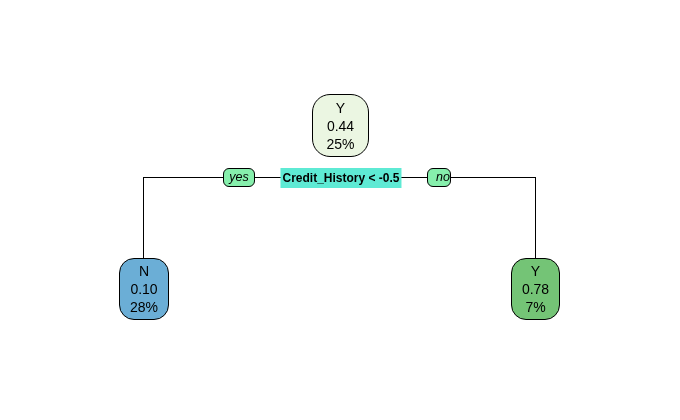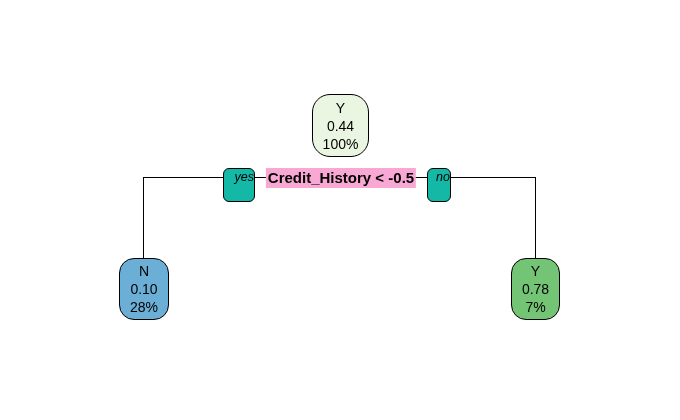--- a/index.html
+++ b/index.html
@@ -59,60 +59,60 @@
     left: 511px; top: 258px;
     width: 49px; height: 62px;
     border-radius: 15px;
   }
   .node span { display: block; }
 
   
   .branch-badge {
     position: absolute;
     top: 168px;
-    height: 34px;
+    height: 19px;
     box-sizing: border-box;
-    background: #14b8a6;
+    background: #86efac;
     border: 1px solid #000000;
     border-radius: 6px;
     font-size: 12.5px;
     font-style: italic;
     line-height: 17px;
-    text-align: right;
+    text-align: center;
     z-index: 3;
   }
   #badge-yes { left: 223px; width: 32px; }
   #badge-no  { left: 427px; width: 24px; padding-left: 8px; }
   #split-label {
     position: absolute;
     left: 341px; top: 168px;
     transform: translateX(-50%);
     height: 20px;
     line-height: 20px;
     padding: 0 2px;
-    background: #f9a8d4;
-    font-size: 15px;
+    background: #5eead4;
+    font-size: 12px;
     font-weight: bold;
     white-space: nowrap;
     z-index: 3;
   }
 </style>
 </head>
 <body>
 
 <div class="canvas">
 
   <div class="hline" id="branch-h"></div>
   <div class="vline" id="branch-vl"></div>
   <div class="vline" id="branch-vr"></div>
 
   <div class="node" id="node-root" style="background: rgb(235, 246, 226);">
     <span>Y</span>
     <span>0.44</span>
-    <span>100%</span>
+    <span>25%</span>
   </div>
 
   <div class="branch-badge" id="badge-yes">yes</div>
   <div id="split-label">Credit_History &lt; -0.5</div>
   <div class="branch-badge" id="badge-no">no</div>
 
   <div class="node" id="node-left" style="background: rgb(107, 174, 214);">
     <span>N</span>
     <span>0.10</span>
     <span>28%</span>

